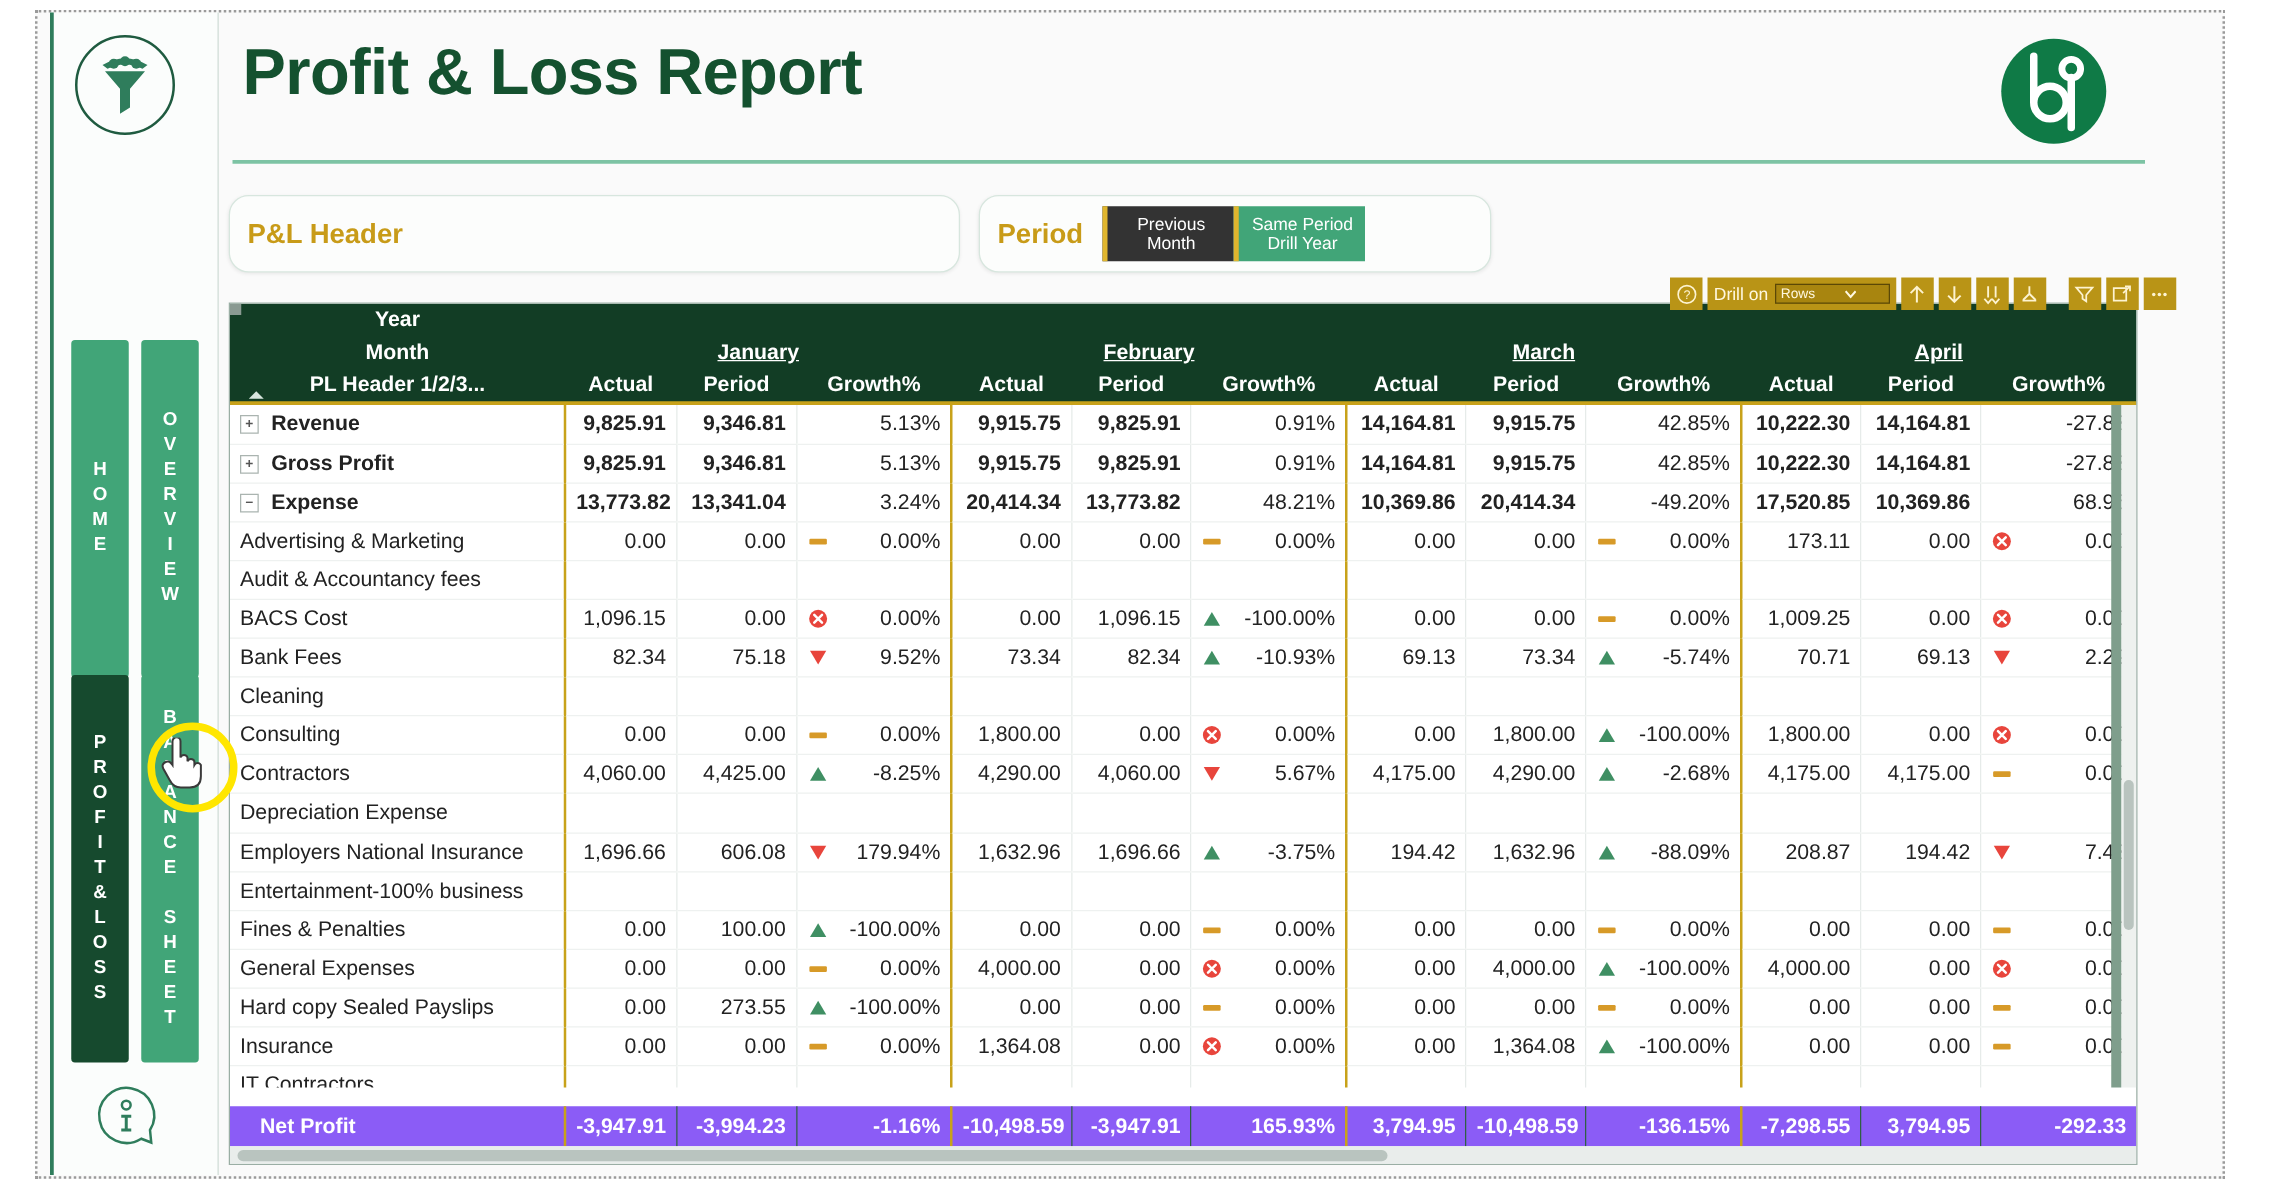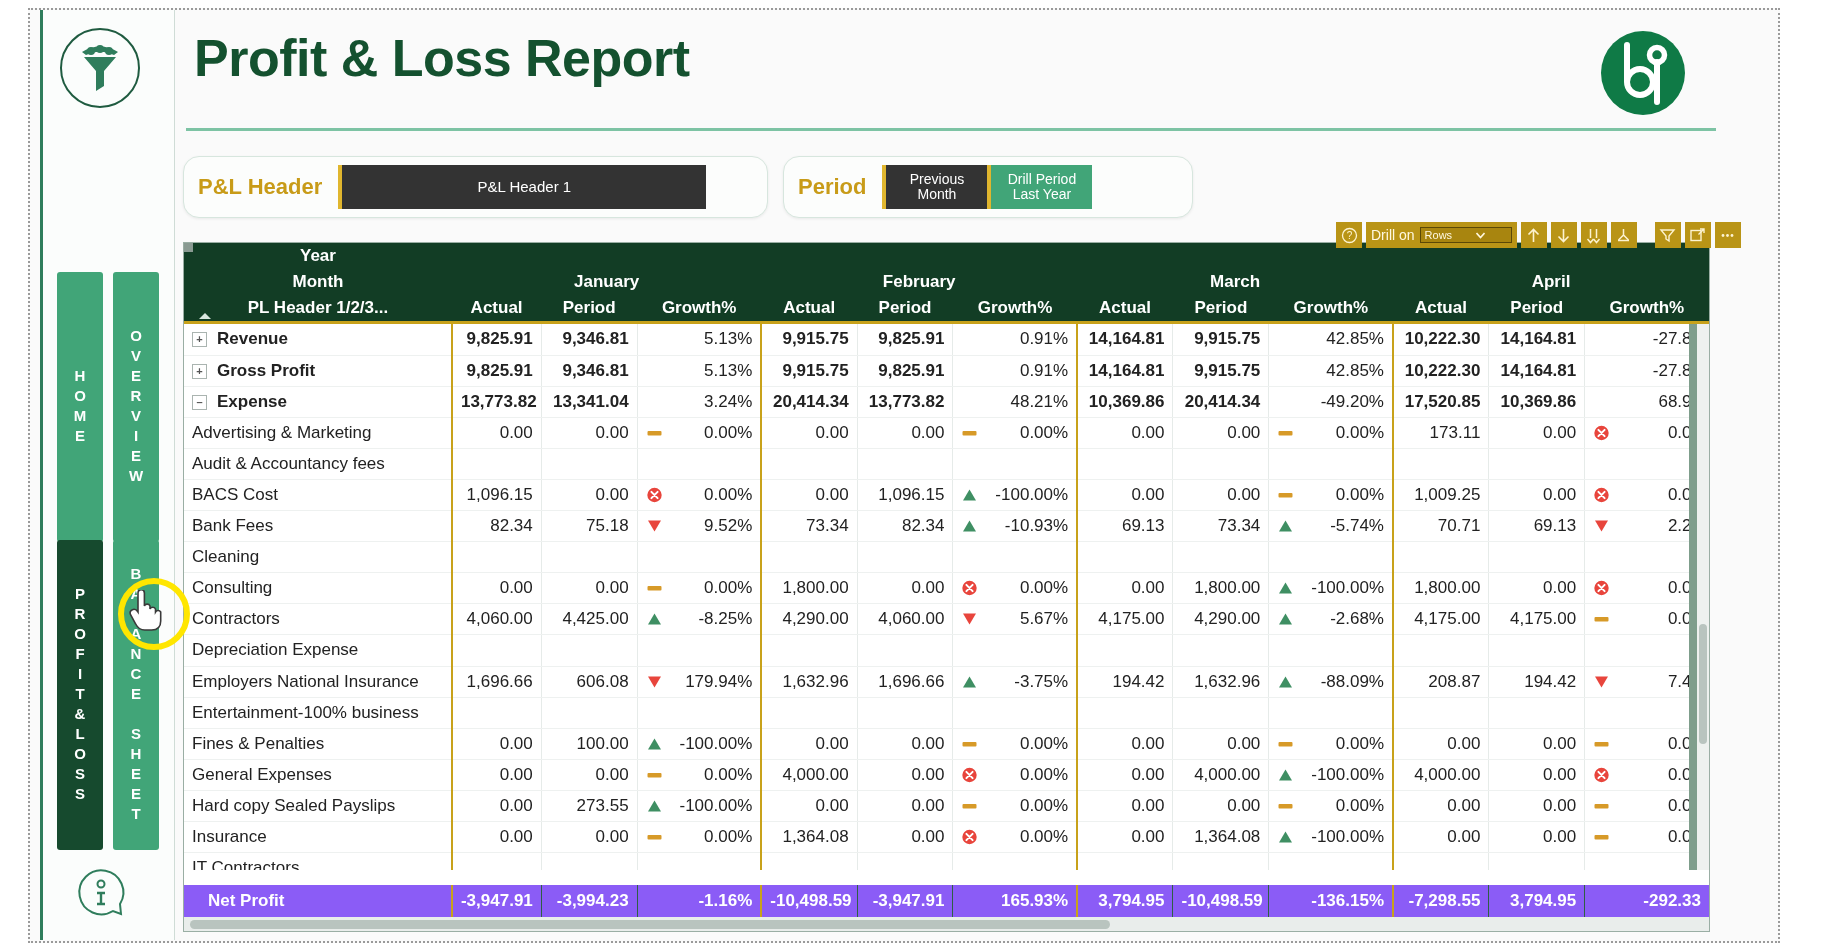--- a/index.html
+++ b/index.html
@@ -153,21 +153,21 @@
     border-bottom: 3px solid #c8a21a;
     position: relative;
   }
   #matrix-head table { border-collapse: collapse; width: 100%; table-layout: fixed; }
   #matrix-head th {
     font-size: 17px; font-weight: bold; padding: 3px 8px;
     text-align: center; border: 0;
   }
   th.hdr-rowlabel { text-align: center; }
   th.sub { border-left: 1px solid #2f5f45; }
-  th.grp { border-left: 1px solid #2f5f45; }
+  th.grp { border-left: 1px solid #2f5f45; text-decoration: underline; }
   .sort-caret {
     position: absolute; left: 15px; bottom: 2px;
     width: 0; height: 0;
     border-left: 6px solid transparent; border-right: 6px solid transparent;
     border-bottom: 6px solid #d8e6de;
   }
 
   #matrix-body {
     position: relative;
     height: 546px;
@@ -302,32 +302,29 @@
     <svg width="90" height="90" viewBox="0 0 90 90">
       <circle cx="45" cy="45" r="42" fill="#0f7a46"></circle>
       <path d="M29 17 v37 a13 13 0 1 0 13 -13 a13 13 0 0 0 -13 13" fill="none" stroke="#ffffff" stroke-width="6" stroke-linecap="round"></path>
       <path d="M59 34 v40" fill="none" stroke="#ffffff" stroke-width="6" stroke-linecap="round"></path>
       <circle cx="59" cy="27" r="7.5" fill="none" stroke="#ffffff" stroke-width="5.5"></circle>
     </svg>
   </div>
 
   <div class="slicer-card" id="slicer-plheader">
     <span class="slicer-label">P&amp;L Header</span>
-    <div class="slicer-btn dark" id="btn-plheader1">
-      <span>P&amp;L Header 1</span>
-    </div>
   </div>
 
   <div class="slicer-card" id="slicer-period">
     <span class="slicer-label">Period</span>
     <div class="slicer-btn dark" id="btn-prev-month">
       <span>Previous Month</span>
     </div>
     <div class="slicer-btn active" id="btn-same-period">
-      <span>Drill Period Last Year</span>
+      <span>Same Period Drill Year</span>
     </div>
   </div>
 
   <div id="visual-toolbar">
     <div class="tb-btn">
       <svg width="17" height="17" viewBox="0 0 17 17">
           <circle cx="8.5" cy="8.5" r="7" fill="none" stroke="#fdf3d0" stroke-width="1.3"></circle>
           <text x="8.5" y="12.4" font-size="10" fill="#fdf3d0" text-anchor="middle" font-family="Liberation Sans, sans-serif">?</text>
         </svg>
     </div>

